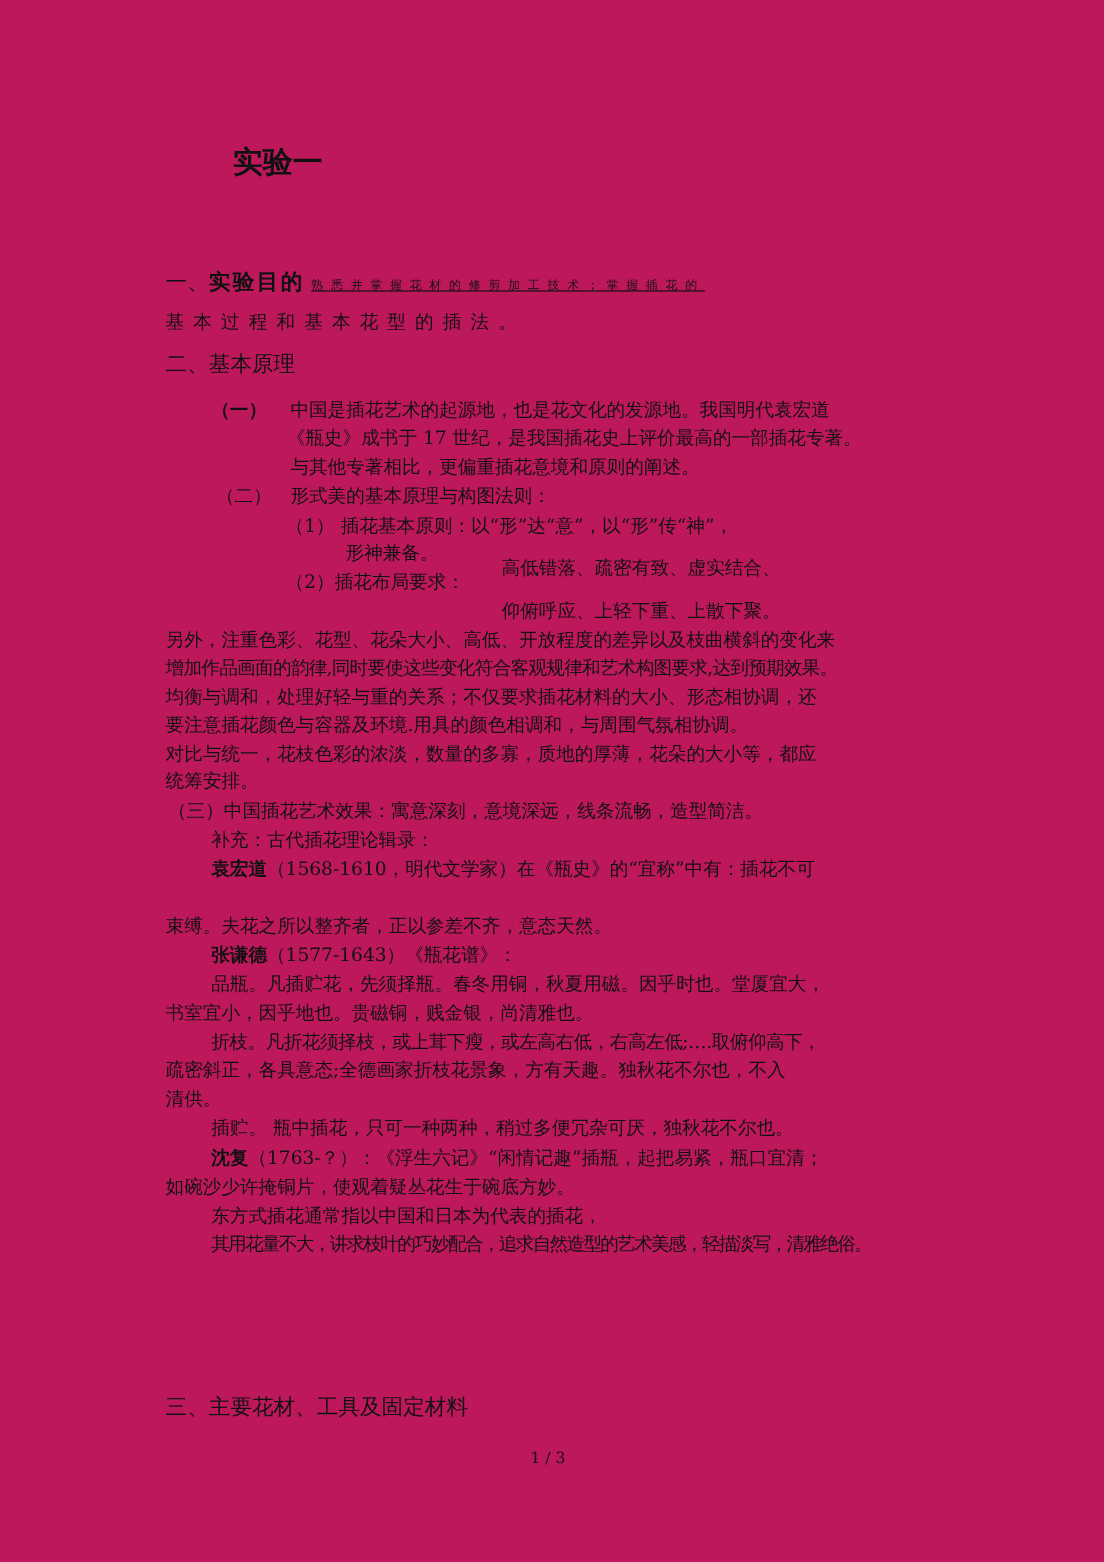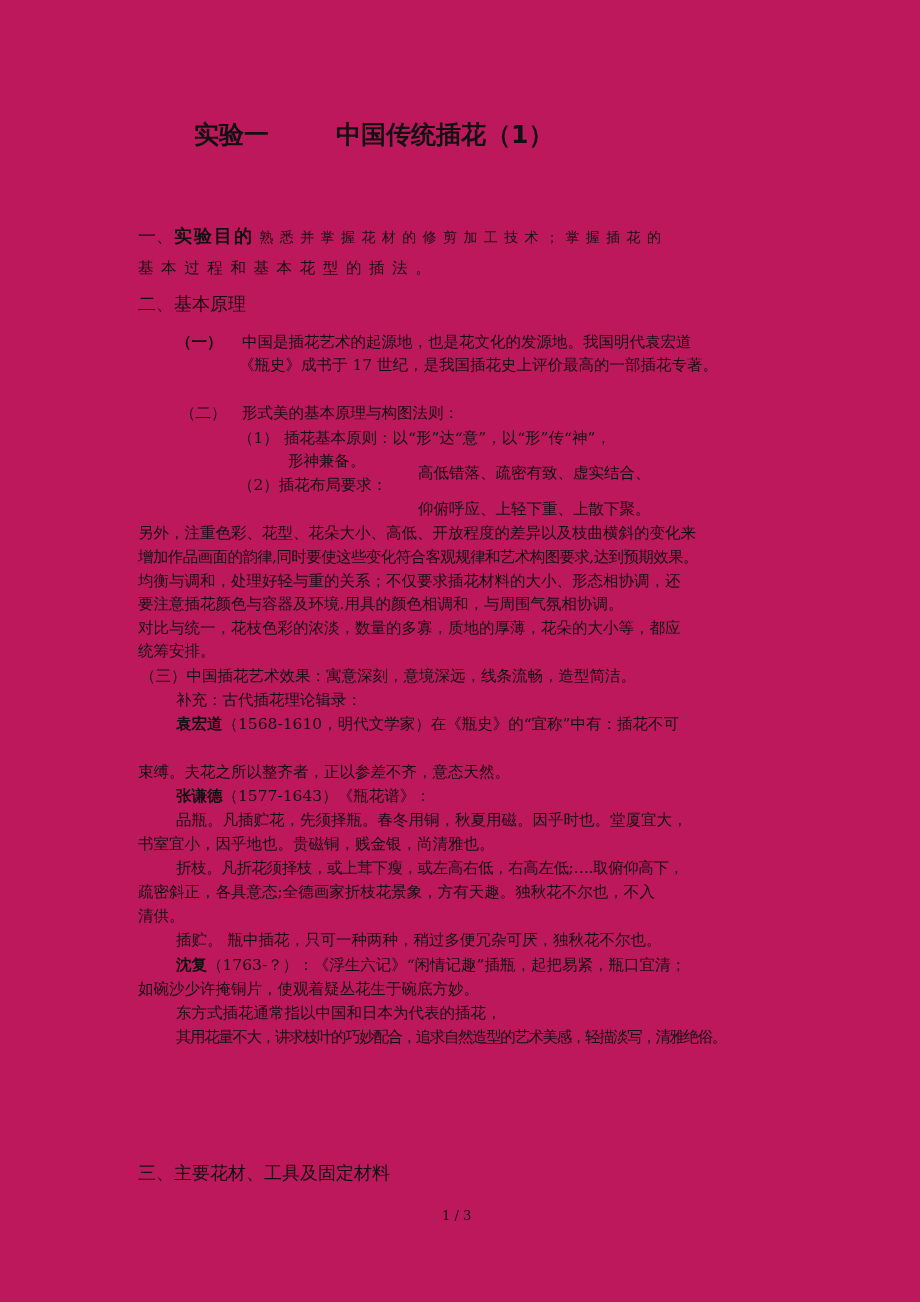--- a/index.html
+++ b/index.html
@@ -13,33 +13,33 @@
   .b { font-weight: bold; font-family: "DejaVu Sans", "Liberation Sans", sans-serif; }
   .spaced { letter-spacing: 6.4px; }
   .pg { position: absolute; font-size: 13px; line-height: 16px; }
 </style>
 </head>
 <body>
 
 <div class="page">
 
   <div class="title" style="left:194px;">实验一</div>
-  <div class="title" style="left:336px;">中国传统插花（1）</div>
 
   <div class="ln" style="left:138px; top:224px; font-size:17px; line-height:22px;">
     <span class="h">一、</span><span class="b h" style="letter-spacing:2px;">实验目的</span>
-    <span class="spaced" style="font-size:14px;">熟悉并掌握花材的修剪加工技术；掌握插花的</span>
+    <span class="spaced" style="font-size:10px;text-decoration:underline;">熟悉并掌握花材的修剪加工技术；掌握插花的</span>
   </div>
   <div class="ln spaced" style="left:138px; top:258px; letter-spacing:7.6px;">基本过程和基本花型的插法。</div>
 
   <div class="ln h" style="left:138px; top:292px;">二、基本原理</div>
 
   <div class="ln b" style="left:176px; top:332px;">（一）</div>
   <div class="ln" style="left:242px; top:332px;">中国是插花艺术的起源地，也是花文化的发源地。我国明代袁宏道</div>
   <div class="ln" style="left:239px; top:355px;">《瓶史》成书于 17 世纪，是我国插花史上评价最高的一部插花专著。</div>
+  <div class="ln" style="left:242px; top:379px;">与其他专著相比，更偏重插花意境和原则的阐述。</div>
 
   <div class="ln" style="left:180px; top:403px;">（二）</div>
   <div class="ln" style="left:242px; top:403px;">形式美的基本原理与构图法则：</div>
 
   <div class="ln" style="left:238px; top:428px;">（1）</div>
   <div class="ln" style="left:284px; top:428px;text-align:right;">插花基本原则：以“形”达“意”，以“形”传“神”，</div>
   <div class="ln" style="left:288px; top:451px;">形神兼备。</div>
 
   <div class="ln" style="left:238px; top:475px;">（2）插花布局要求：</div>
   <div class="ln" style="left:418px; top:463px;">高低错落、疏密有致、虚实结合、</div>

